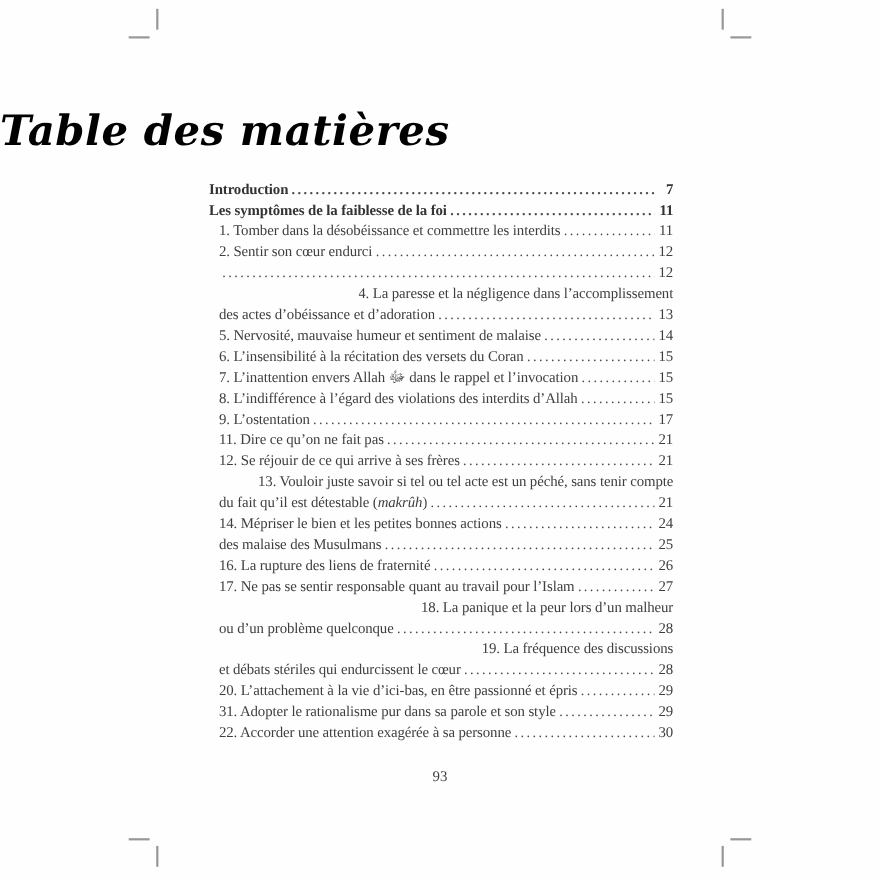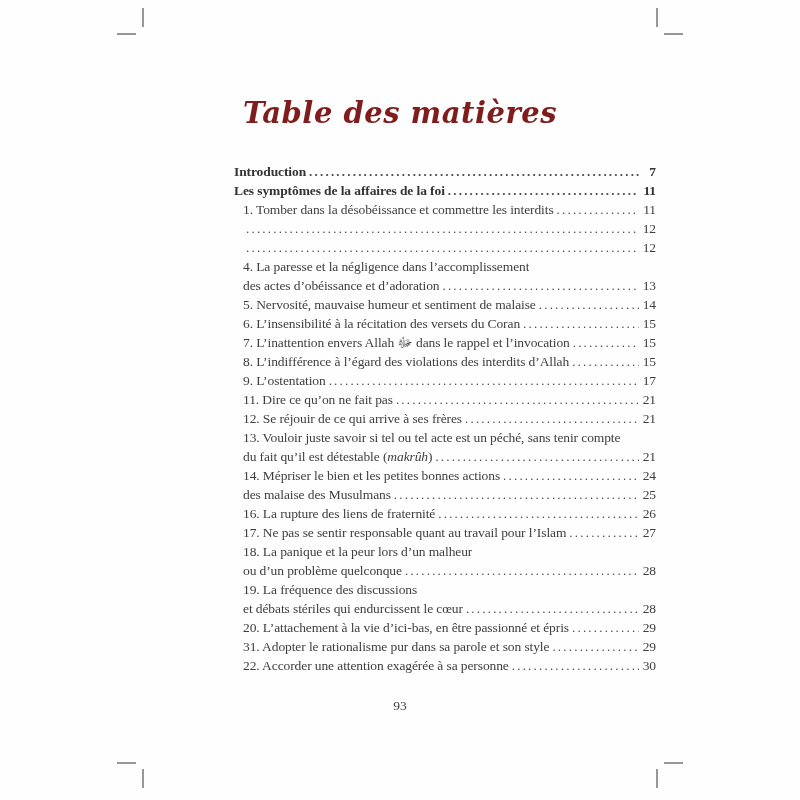--- a/index.html
+++ b/index.html
@@ -32,48 +32,47 @@
   .bl-h { left: 117px; top: 762px; }
   .br-v { left: 656px; top: 769px; }
   .br-h { left: 664px; top: 762px; }
 
   
   .title {
     position: absolute;
     left: 0;
     top: 96px;
     width: 100%;
-    text-align: center;
+    text-align: left;
     font-family: "DejaVu Serif", serif;
     font-style: italic;
     font-weight: 700;
-    font-size: 29px;
+    font-size: 38px;
     letter-spacing: 0.5px;
-    color: #7f1d1d;
+    color: #000000;
   }
 
   
   .toc {
     position: absolute;
     left: 190px;
     top: 162px;
     width: 422px;
-    margin-left: 44px;
   }
   .toc-row {
     display: flex;
     align-items: baseline;
     height: 19px;
     line-height: 19px;
     font-size: 13.5px;
     letter-spacing: -0.1px;
     white-space: nowrap;
   }
   .toc-row.bold { font-weight: 700; color: #333333; }
-  .toc-row.indent { padding-left: 9px; }
+  .toc-row.indent { padding-left: 9px; justify-content: flex-end; }
   .entry-text { flex: 0 0 auto; overflow: hidden; }
   .entry-text .seg-italic { font-style: italic; }
   .leader {
     flex: 1 1 auto;
     overflow: hidden;
     white-space: nowrap;
     margin: 0 3px 0 3px;
     color: #4a4a4a;
   }
   .leader::after {
@@ -114,30 +113,31 @@
 
   <div class="title">Table des matières</div>
 
   <div class="toc">
       <div class="toc-row bold">
         <span class="entry-text">Introduction</span>
         <span class="leader"></span>
         <span class="pagenum">7</span>
       </div>
       <div class="toc-row bold">
-        <span class="entry-text">Les symptômes de la affaires de la foi</span>
+        <span class="entry-text">Les symptômes de la faiblesse de la foi</span>
         <span class="leader"></span>
         <span class="pagenum">11</span>
       </div>
       <div class="toc-row indent">
         <span class="entry-text">1. Tomber dans la désobéissance et commettre les interdits</span>
         <span class="leader"></span>
         <span class="pagenum">11</span>
       </div>
       <div class="toc-row indent">
+        <span class="entry-text">2. Sentir son cœur endurci</span>
         <span class="leader"></span>
         <span class="pagenum">12</span>
       </div>
       <div class="toc-row indent">
         <span class="leader"></span>
         <span class="pagenum">12</span>
       </div>
       <div class="toc-row indent">
         <span class="entry-text">4. La paresse et la négligence dans l’accomplissement</span>
       </div>

